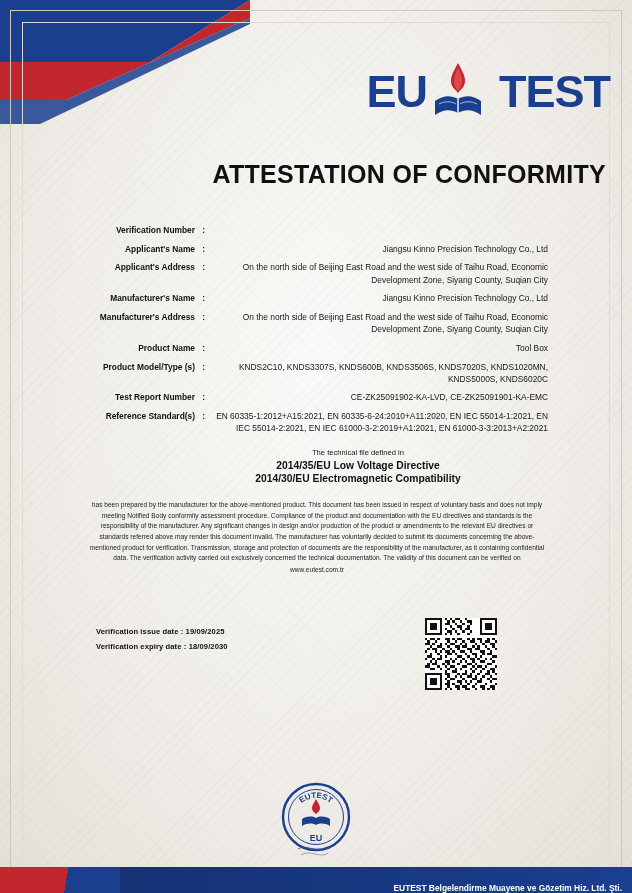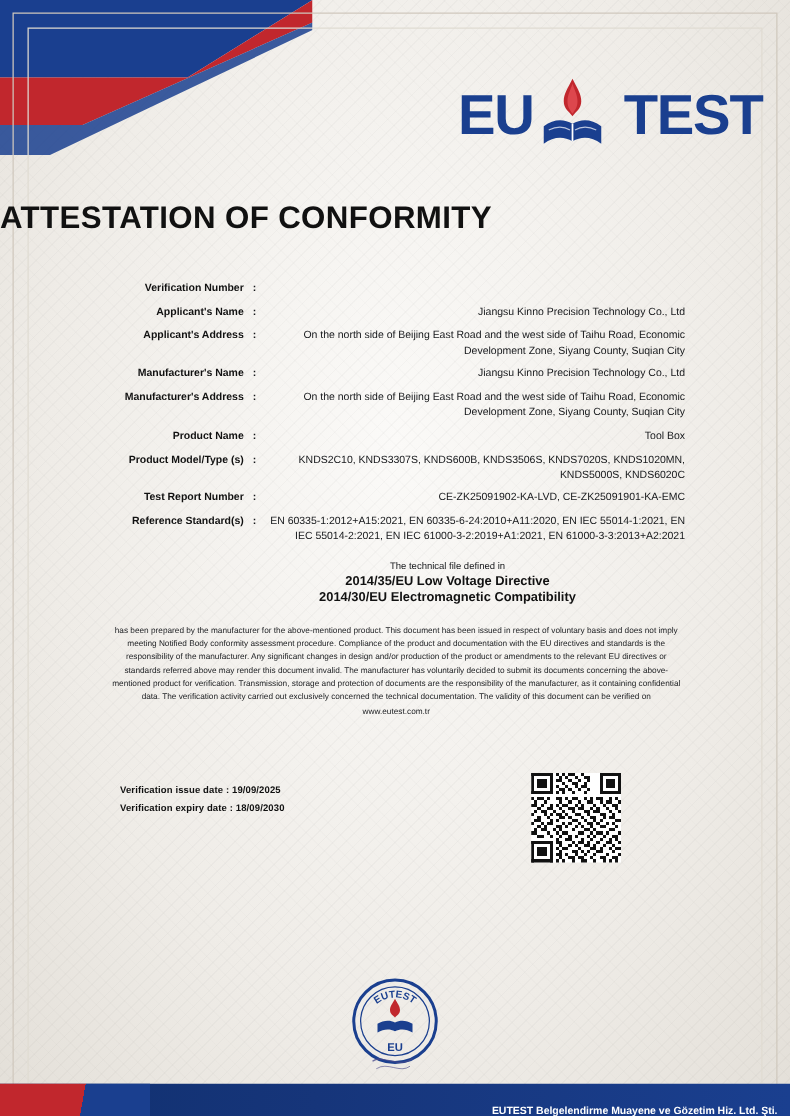--- a/index.html
+++ b/index.html
@@ -83,23 +83,23 @@
     font-size: 45px;
     font-weight: bold;
     color: #1a3f8f;
     letter-spacing: -1px;
     margin-left: 12px;
   }
 
   .doc-title {
     position: absolute;
     top: 160px;
-    left: 0;
+    left: 16px;
     width: 590px;
-    text-align: left;
+    text-align: right;
     font-size: 25px;
     font-weight: bold;
     color: #111;
     letter-spacing: 0.3px;
     font-family: "Liberation Sans", sans-serif;
   }
 
   .fields {
     position: absolute;
     left: 88px;

